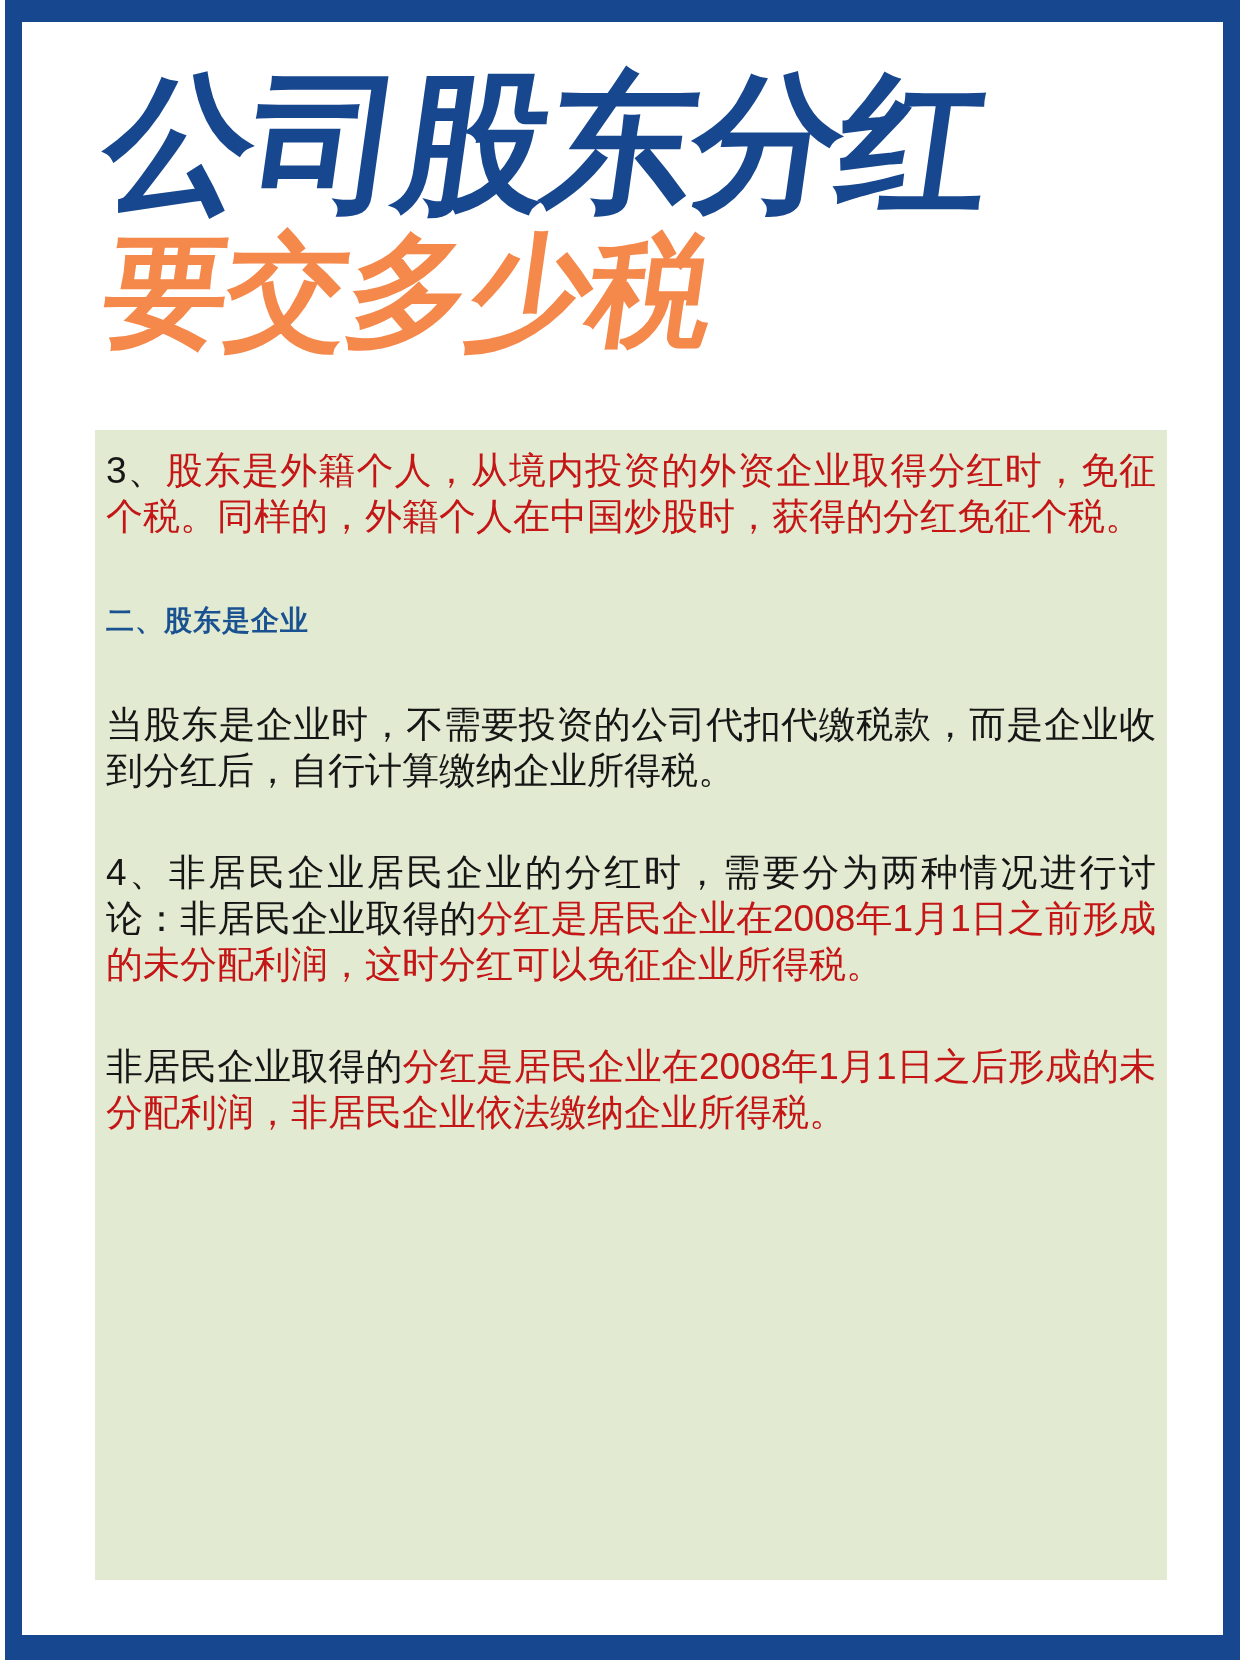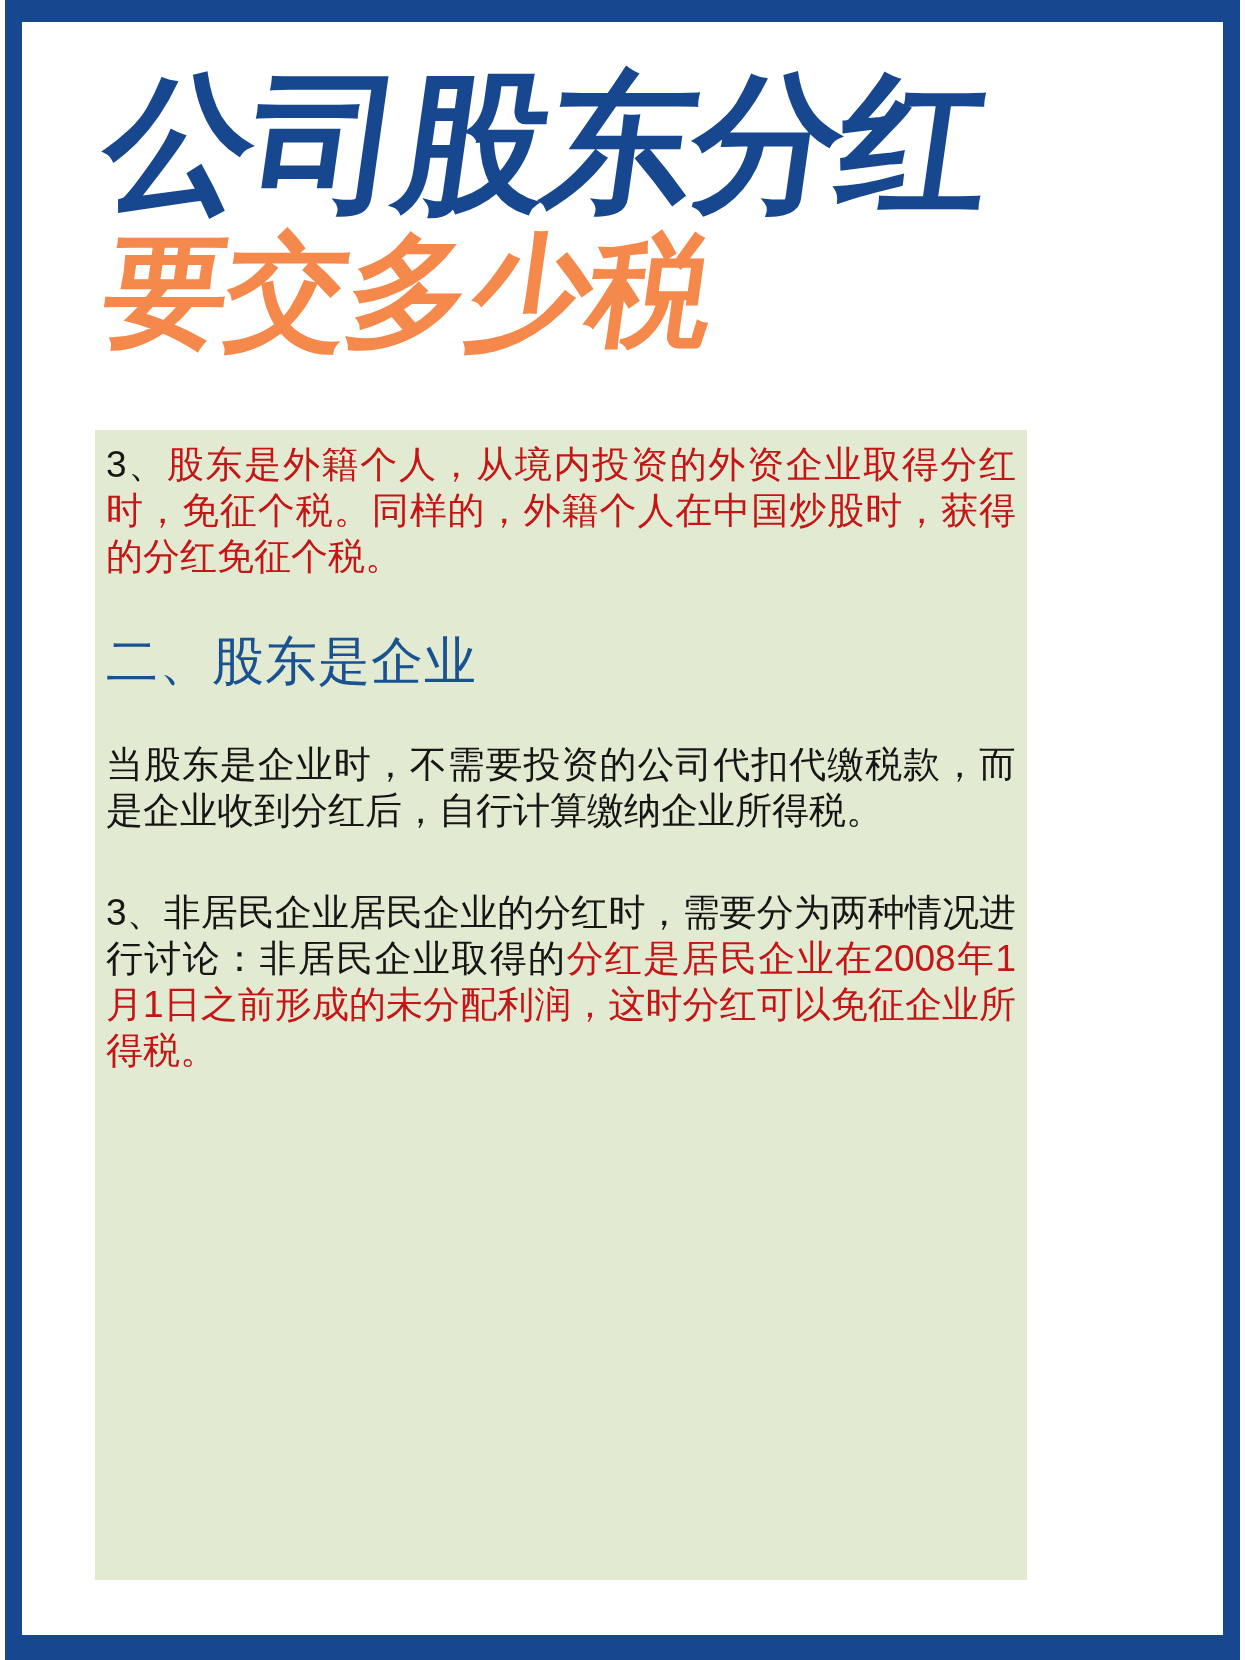--- a/index.html
+++ b/index.html
@@ -28,29 +28,29 @@
     font-size:150px;font-weight:900;line-height:1;color:var(--navy);
     letter-spacing:-3px;transform:skewX(-8deg);transform-origin:0 100%;
     margin:0;
   }
   .title-sub{
     font-size:123px;font-weight:900;line-height:1;color:var(--orange);
     letter-spacing:-2px;transform:skewX(-8deg);transform-origin:0 100%;
     margin:12px 0 0 2px;
   }
   .panel{
-    position:absolute;left:95px;top:430px;width:932px;height:1150px;
+    position:absolute;left:95px;top:430px;width:1072px;height:1150px;
     background:var(--panel);box-sizing:border-box;
-    padding:12px 11px 0 11px;
+    padding:18px 11px 0 11px;
     font-size:37px;line-height:46px;color:var(--ink);
     text-align:justify;text-justify:inter-ideograph;
   }
   .para{margin:0 0 56px 0;}
   .para.heading{
-    font-size:52px;line-height:50px;font-weight:normal;color:var(--heading-blue);
+    font-size:28px;line-height:50px;font-weight:bold;color:var(--heading-blue);
     letter-spacing:1px;
   }
   .seg-black{color:var(--ink);}
   .seg-red{color:var(--red);}
   .seg-blue{color:var(--heading-blue);}
   .watermark{
     position:absolute;right:13px;bottom:4px;width:46px;height:19px;
     background:rgba(255,255,255,0.10);border-radius:10px;
   }
 </style>
@@ -63,14 +63,15 @@
 
 <div class="title-block">
   <div class="title-main">公司股东分红</div>
   <div class="title-sub">要交多少税</div>
 </div>
 
 <div class="panel" id="paragraphs">
     <div class="para"><span class="seg-black">3、</span><span class="seg-red">股东是外籍个人，从境内投资的外资企业取得分红时，免征个税。同样的，外籍个人在中国炒股时，获得的分红免征个税。</span></div>
     <div class="para heading"><span class="seg-blue">二、股东是企业</span></div>
     <div class="para"><span class="seg-black">当股东是企业时，不需要投资的公司代扣代缴税款，而是企业收到分红后，自行计算缴纳企业所得税。</span></div>
-    <div class="para"><span class="seg-black">3、非居民企业居民企业的分红时，需要分为两种情况进行讨论：非居民企业取得的</span><span class="seg-red">分红是居民企业在2008年1月1日之前形成的未分配利润，这时分红可以免征企业所得税。</span></div>
+    <div class="para"><span class="seg-black">4、非居民企业居民企业的分红时，需要分为两种情况进行讨论：非居民企业取得的</span><span class="seg-red">分红是居民企业在2008年1月1日之前形成的未分配利润，这时分红可以免征企业所得税。</span></div>
+    <div class="para"><span class="seg-black">非居民企业取得的</span><span class="seg-red">分红是居民企业在2008年1月1日之后形成的未分配利润，非居民企业依法缴纳企业所得税。</span></div>
   </div>
 
 </body></html>

